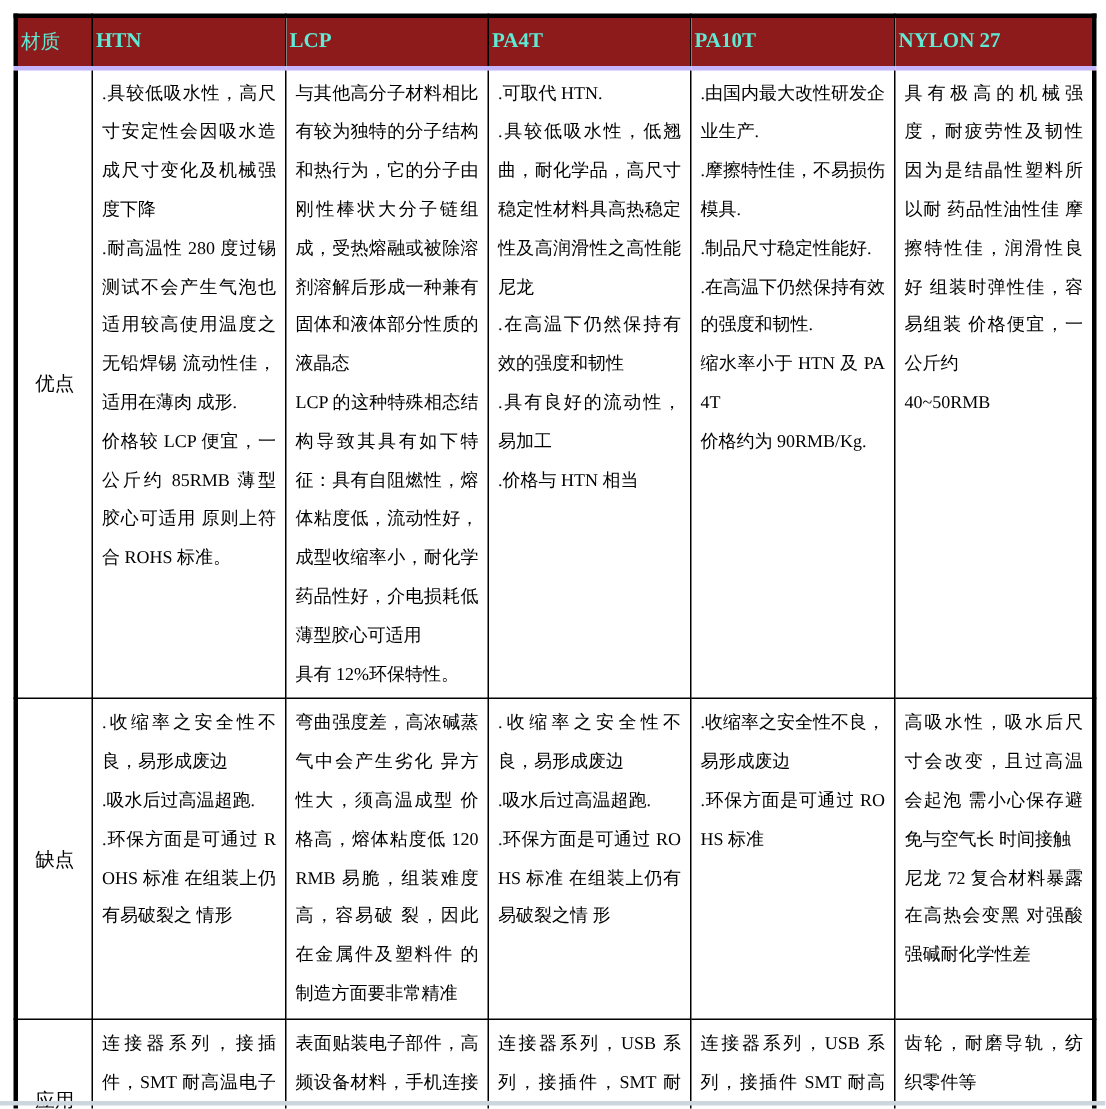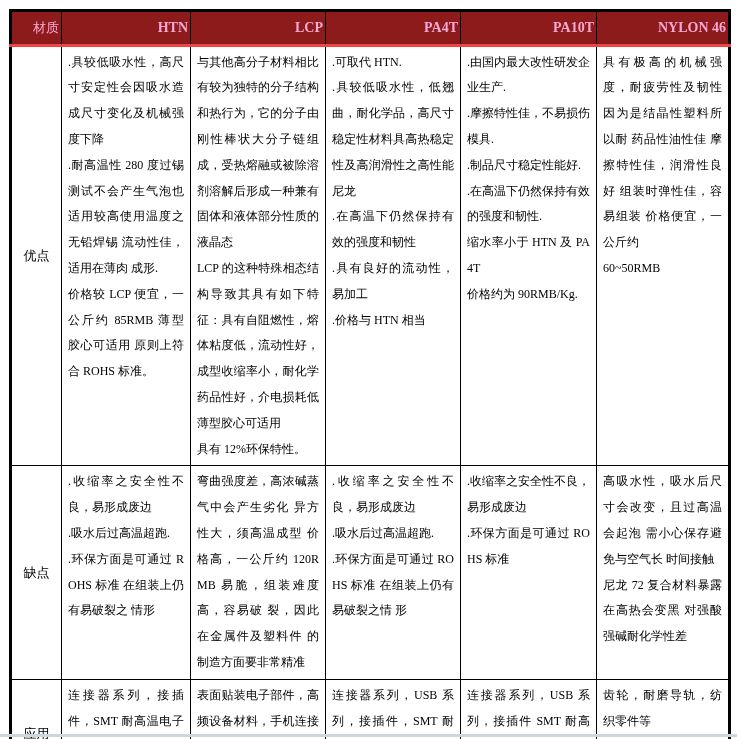--- a/index.html
+++ b/index.html
@@ -22,27 +22,27 @@
     padding:3px 6px;
     font-size:12px;
     line-height:2.15;
     text-align:justify;
     white-space:pre-wrap;
     word-break:break-all;
     overflow:hidden;
   }
   .material-table thead th{
     background:#8e1b1b;
-    color:#f9a8d4;
+    color:#5eead4;
     font-weight:bold;
     font-size:14px;
-    text-align:right;
+    text-align:left;
     vertical-align:middle;
     white-space:nowrap;
-    border-bottom:3px solid #ef4444;
+    border-bottom:3px solid #c4b5fd;
     padding:6px 2px;
     line-height:1.4;
   }
   .material-table thead th.corner{font-size:13px;font-weight:normal;}
   .material-table th.rowlabel{
     text-align:center;
     vertical-align:middle;
     font-weight:normal;
     font-size:13px;
     white-space:nowrap;
@@ -69,21 +69,21 @@
         <col style="width:136px">
         <col style="width:133px">
     </colgroup>
     <thead>
       <tr>
         <th class="corner">材质</th>
         <th>HTN</th>
         <th>LCP</th>
         <th>PA4T</th>
         <th>PA10T</th>
-        <th>NYLON 46</th>
+        <th>NYLON 27</th>
       </tr>
     </thead>
     <tbody>
       <tr class="r-adv">
         <th class="rowlabel">优点</th>
         <td>.具较低吸水性，高尺寸安定性会因吸水造成尺寸变化及机械强度下降
 .耐高温性 280 度过锡测试不会产生气泡也适用较高使用温度之无铅焊锡 流动性佳，适用在薄肉 成形.
 价格较 LCP 便宜，一公斤约 85RMB 薄型胶心可适用 原则上符合 ROHS 标准。</td>
         <td>与其他高分子材料相比有较为独特的分子结构和热行为，它的分子由刚性棒状大分子链组成，受热熔融或被除溶剂溶解后形成一种兼有固体和液体部分性质的液晶态
 LCP 的这种特殊相态结构导致其具有如下特征：具有自阻燃性，熔体粘度低，流动性好，成型收缩率小，耐化学药品性好，介电损耗低 薄型胶心可适用
@@ -93,28 +93,28 @@
 .在高温下仍然保持有效的强度和韧性
 .具有良好的流动性，易加工
 .价格与 HTN 相当</td>
         <td>.由国内最大改性研发企业生产.
 .摩擦特性佳，不易损伤模具.
 .制品尺寸稳定性能好.
 .在高温下仍然保持有效的强度和韧性.
 缩水率小于 HTN 及 PA4T
 价格约为 90RMB/Kg.</td>
         <td>具有极高的机械强度，耐疲劳性及韧性 因为是结晶性塑料所以耐 药品性油性佳 摩擦特性佳，润滑性良好 组装时弹性佳，容易组装 价格便宜，一公斤约
-60~50RMB</td>
+40~50RMB</td>
       </tr>
       <tr class="r-dis">
         <th class="rowlabel">缺点</th>
         <td>.收缩率之安全性不良，易形成废边
 .吸水后过高温超跑.
 .环保方面是可通过 ROHS 标准 在组装上仍有易破裂之 情形</td>
-        <td>弯曲强度差，高浓碱蒸气中会产生劣化 异方性大，须高温成型 价格高，一公斤约 120RMB 易脆，组装难度高，容易破 裂，因此在金属件及塑料件 的制造方面要非常精准</td>
+        <td>弯曲强度差，高浓碱蒸气中会产生劣化 异方性大，须高温成型 价格高，熔体粘度低 120RMB 易脆，组装难度高，容易破 裂，因此在金属件及塑料件 的制造方面要非常精准</td>
         <td>.收缩率之安全性不良，易形成废边
 .吸水后过高温超跑.
 .环保方面是可通过 ROHS 标准 在组装上仍有易破裂之情 形</td>
         <td>.收缩率之安全性不良，易形成废边
 .环保方面是可通过 ROHS 标准</td>
         <td>高吸水性，吸水后尺寸会改变，且过高温会起泡 需小心保存避免与空气长 时间接触
 尼龙 72 复合材料暴露在高热会变黑 对强酸强碱耐化学性差</td>
       </tr>
       <tr class="r-app">
         <th class="rowlabel">应用</th>

